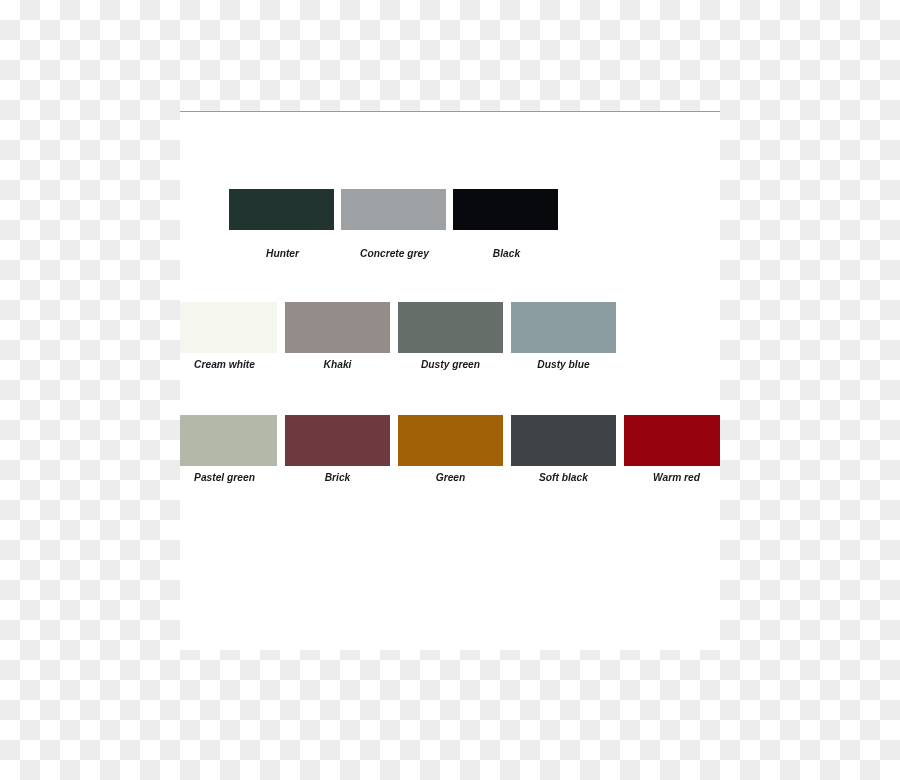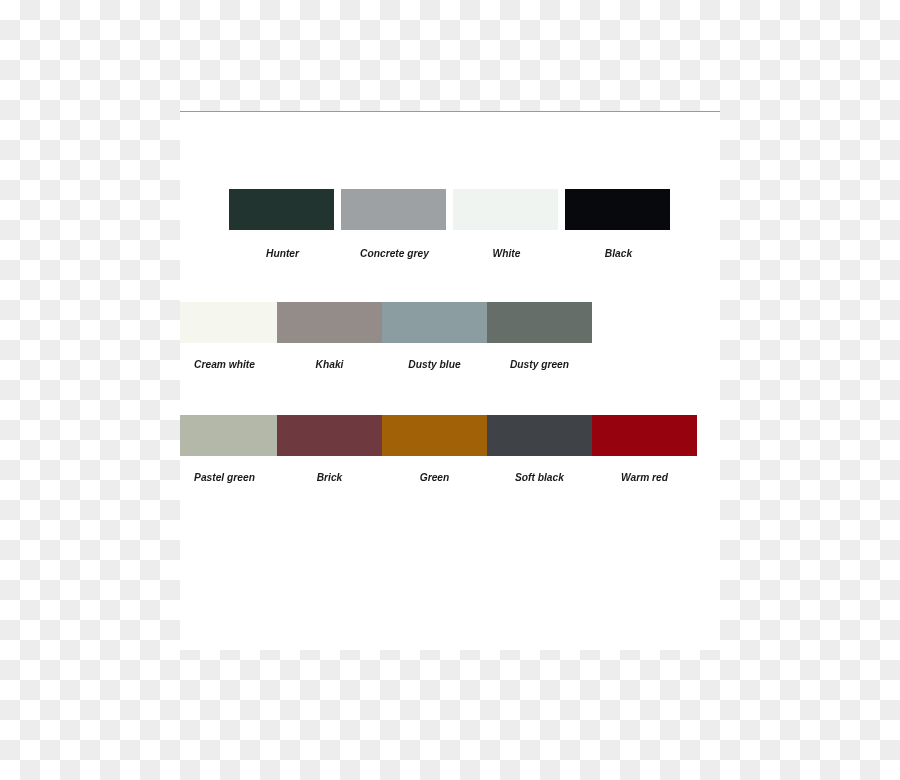--- a/index.html
+++ b/index.html
@@ -21,21 +21,21 @@
   }
   #topline{position:absolute;left:0;top:0;width:540px;height:1px;background:#9a9a9a;}
 
   .row{position:absolute;display:flex;align-items:flex-start;}
   #row1{top:78px;left:49px;}
   #row2{top:191px;left:-8.5px;}
   #row3{top:304px;left:-8.5px;}
 
   .sw{position:relative;box-sizing:border-box;}
   #row1 .sw{width:105px;height:41px;margin-right:7px;}
-  #row2 .sw,#row3 .sw{width:105px;height:41px;}
+  #row2 .sw,#row3 .sw{width:105px;height:51px;margin-right:8px;}
   .row .sw:last-child{margin-right:0;}
 
   .lab{
     position:absolute;left:-9.2px;right:-10.8px;
     text-align:center;
     font-style:italic;font-weight:bold;
     font-size:11px;line-height:11px;
     color:#1a1a1a;white-space:nowrap;
     transform:scaleX(0.93);
   }
@@ -49,40 +49,37 @@
 
   <div id="topline" style="background-color: rgb(154, 154, 154);"></div>
 
   <div class="row" id="row1">
     <div class="sw" style="background-color: rgb(33, 52, 47);">
       <div class="lab">Hunter</div>
     </div>
     <div class="sw" style="background-color: rgb(157, 161, 164);">
       <div class="lab">Concrete grey</div>
     </div>
-    <div class="sw" style="background-color: rgb(240, 244, 241);">
-      <div class="lab">White</div>
-    </div>
     <div class="sw" style="background-color: rgb(8, 9, 13);">
       <div class="lab">Black</div>
     </div>
   </div>
 
   <div class="row" id="row2">
     <div class="sw" style="background-color: rgb(245, 247, 239);">
       <div class="lab">Cream white</div>
     </div>
     <div class="sw" style="background-color: rgb(147, 140, 136);">
       <div class="lab">Khaki</div>
     </div>
+    <div class="sw" style="background-color: rgb(101, 110, 104);">
+      <div class="lab">Dusty green</div>
+    </div>
     <div class="sw" style="background-color: rgb(140, 157, 162);">
       <div class="lab">Dusty blue</div>
-    </div>
-    <div class="sw" style="background-color: rgb(101, 110, 104);">
-      <div class="lab">Dusty green</div>
     </div>
   </div>
 
   <div class="row" id="row3">
     <div class="sw" style="background-color: rgb(180, 184, 168);">
       <div class="lab">Pastel green</div>
     </div>
     <div class="sw" style="background-color: rgb(111, 57, 64);">
       <div class="lab">Brick</div>
     </div>

